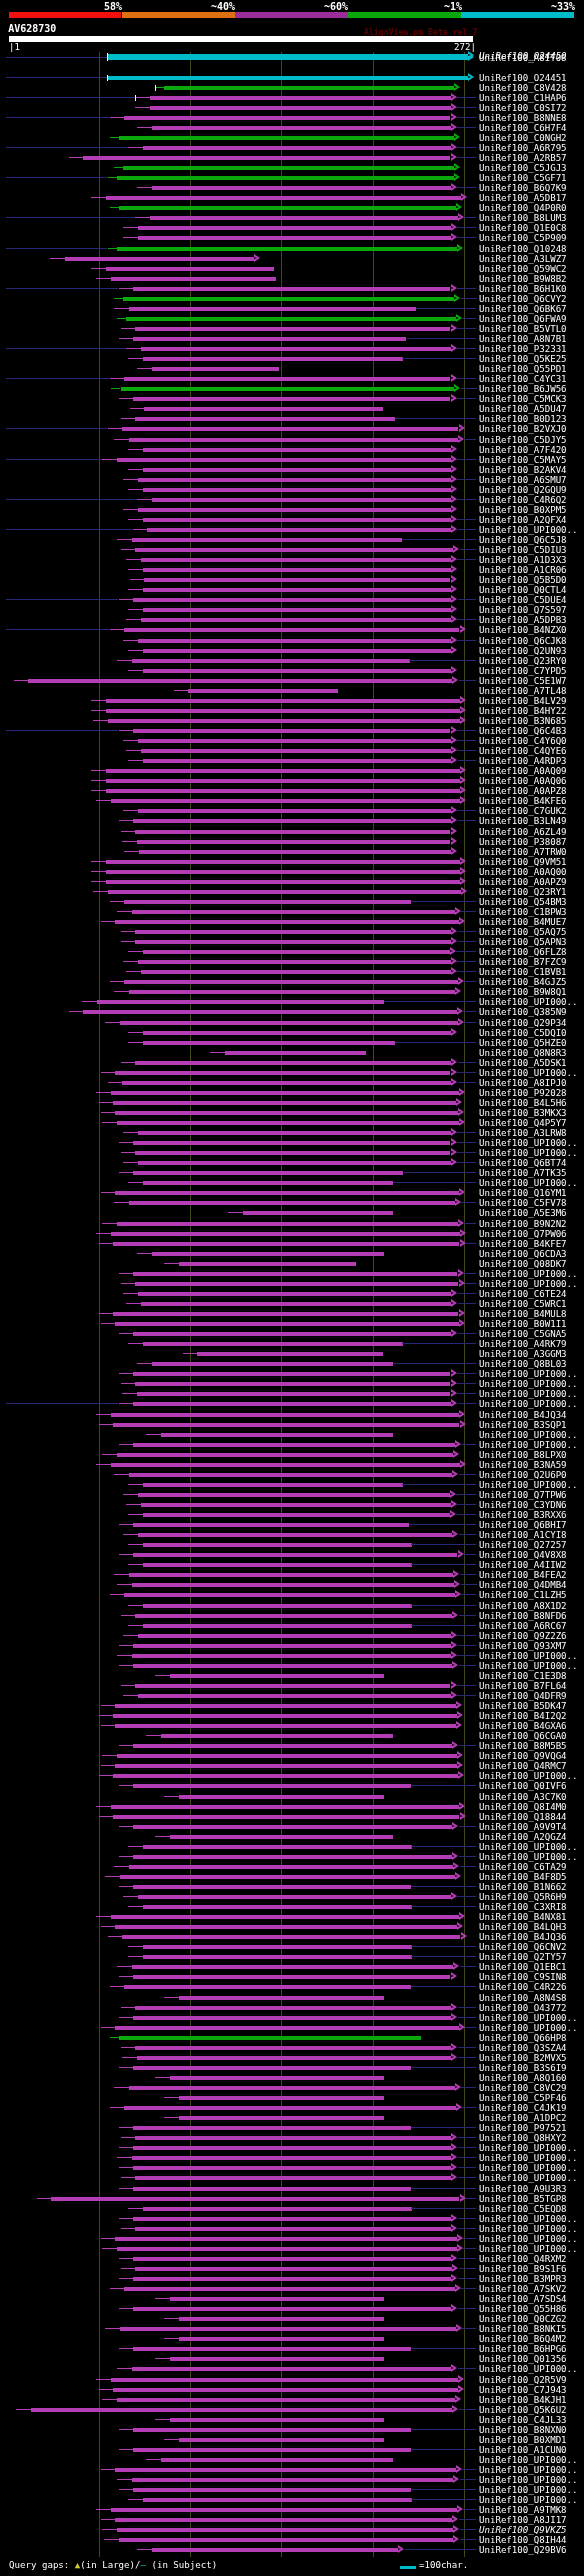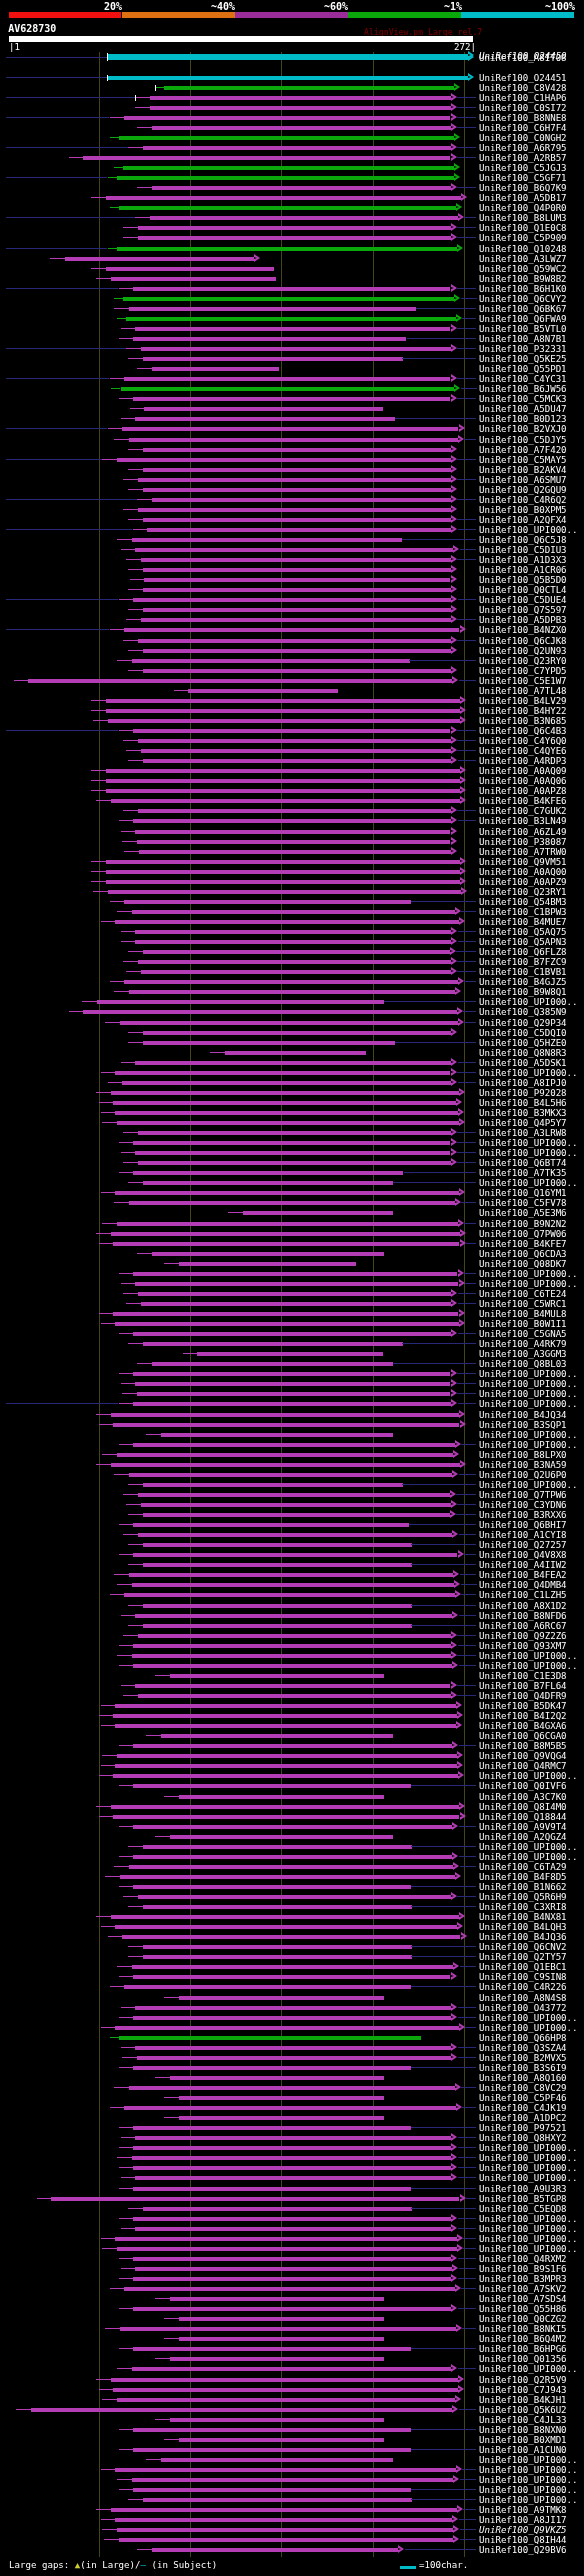--- a/index.html
+++ b/index.html
@@ -34,36 +34,36 @@
   #legend{position:absolute;top:2560px;left:9.1px;color:#fff;font-size:9.1px;
        line-height:11px;white-space:pre;}
   #legend .q{color:#cfcf30;} #legend .s{color:#00bcc8;}
   #scale-swatch{top:2566px;left:400px;width:16.4px;height:2.7px;background:#00bcc8;}
   #scale-text{top:2560px;left:419px;color:#fff;font-size:9.1px;}
 </style>
 </head>
 <body>
 
 <div id="scalebar-labels">
-  <span style="right:463px">20%</span>
+  <span style="right:463px">58%</span>
   <span style="right:350px">~40%</span>
   <span style="right:237px">~60%</span>
   <span style="right:123px">~1%</span>
-  <span style="right:10px">~100%</span>
+  <span style="right:10px">~33%</span>
 </div>
 <div id="scalebar">
   <div class="seg" style="left: 9.1px; width: 112px; background: rgb(240, 16, 16);"></div>
   <div class="seg" style="left: 122px; width: 113px; background: rgb(221, 112, 16);"></div>
   <div class="seg" style="left: 235px; width: 113px; background: rgb(155, 45, 155);"></div>
   <div class="seg" style="left: 348px; width: 113px; background: rgb(10, 168, 10);"></div>
   <div class="seg" style="left: 461px; width: 113px; background: rgb(0, 188, 200);"></div>
 </div>
 
 <div class="abs" id="query-name">AV628730</div>
-<div class="abs" id="watermark">AlignView.pm Large rel.7</div>
+<div class="abs" id="watermark">AlignView.pm Beta rel.7</div>
 <div class="abs" id="query-bar"></div>
 <div class="abs ruler-txt" style="left:9.1px">|1</div>
 <div class="abs ruler-txt" style="left:454px">272|</div>
 
 <div class="gridline" style="left:99px"></div>
 <div class="gridline" style="left:190px"></div>
 <div class="gridline" style="left:281px"></div>
 <div class="gridline" style="left:373px"></div>
 <div class="gridline" style="left:464px"></div>
 
@@ -1857,16 +1857,16 @@
     <div class="row" style="top: 2545px;">
       <div class="thin" style="left: 137px; width: 14.6px; background: rgb(180, 60, 180);"></div>
       <div class="thick" style="left: 152px; width: 247px; background: rgb(180, 60, 180);"></div>
       <div class="arrow-o" style="left: 398px; border-left: 6.4px solid rgb(180, 60, 180);"></div>
       <div class="arrow-i" style="left: 398px;"></div>
       <div class="navy" style="left: 405px; width: 71px; background: rgb(40, 40, 120);"></div>
       <span class="hit-label">UniRef100_Q29BV6</span>
     </div>
   </div>
 
-<div id="legend"><span>Large gaps: </span><span class="q">▲</span><span>(in Large)/</span><span class="s">—</span><span> (in Subject)</span></div>
+<div id="legend"><span>Query gaps: </span><span class="q">▲</span><span>(in Large)/</span><span class="s">—</span><span> (in Subject)</span></div>
 <div class="abs" id="scale-swatch"></div>
 <div class="abs" id="scale-text">=100char.</div>
 
 
 </body></html>

